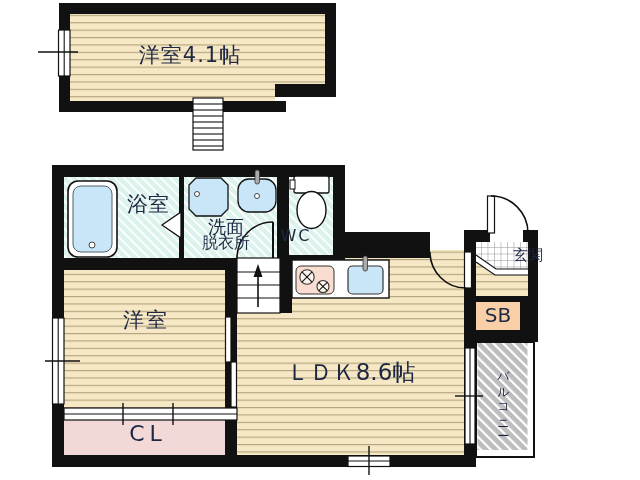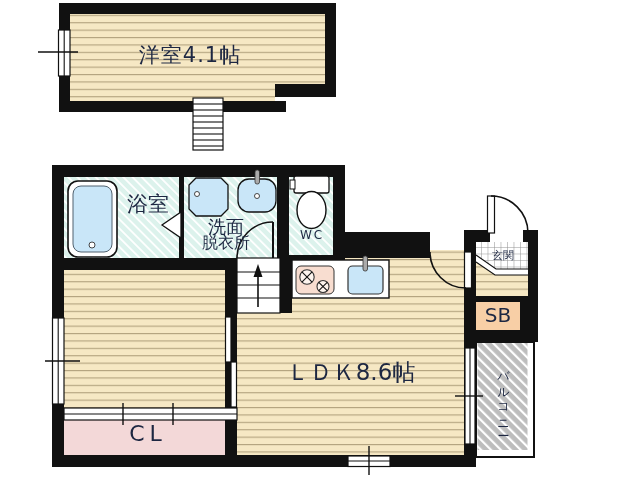--- a/index.html
+++ b/index.html
@@ -201,19 +201,20 @@
         <rect x="363" y="256" width="4.5" height="15" rx="2" fill="#aaa" stroke="#333" stroke-width="0.8"></rect>
       </g>
     </g>
   </g>
 </svg>
 
   <div class="lbl" style="left:190px;top:55px;font-size:21px;letter-spacing:1px">洋室4.1帖</div>
   <div class="lbl" style="left:148px;top:204px;font-size:21px">浴室</div>
   <div class="lbl" style="left:226px;top:227px;font-size:18px">洗面</div>
   <div class="lbl" style="left:226px;top:243px;font-size:16px">脱衣所</div>
-  <div class="lbl" style="left:312px;top:235px;font-size:12px;letter-spacing:2px">WC</div>
+  <div class="lbl" style="left:296px;top:235px;font-size:16px;letter-spacing:2px">WC</div>
+  <div class="lbl" style="left:146px;top:320px;font-size:21px;letter-spacing:2px">洋室</div>
   <div class="lbl" style="left:351px;top:372px;font-size:23px">ＬＤＫ8.6帖</div>
   <div class="lbl" style="left:148px;top:433px;font-size:22px;letter-spacing:5px">CL</div>
-  <div class="lbl" style="left:503px;top:255px;font-size:11px">玄関</div>
+  <div class="lbl" style="left:528px;top:255px;font-size:15px">玄関</div>
   <div class="lbl" style="left:498px;top:315px;font-size:20px">SB</div>
   <div class="lbl lbl-v" style="left:503px;top:397px;font-size:12px;letter-spacing:3px">バルコニー</div>
 </div>
 
 </body></html>

